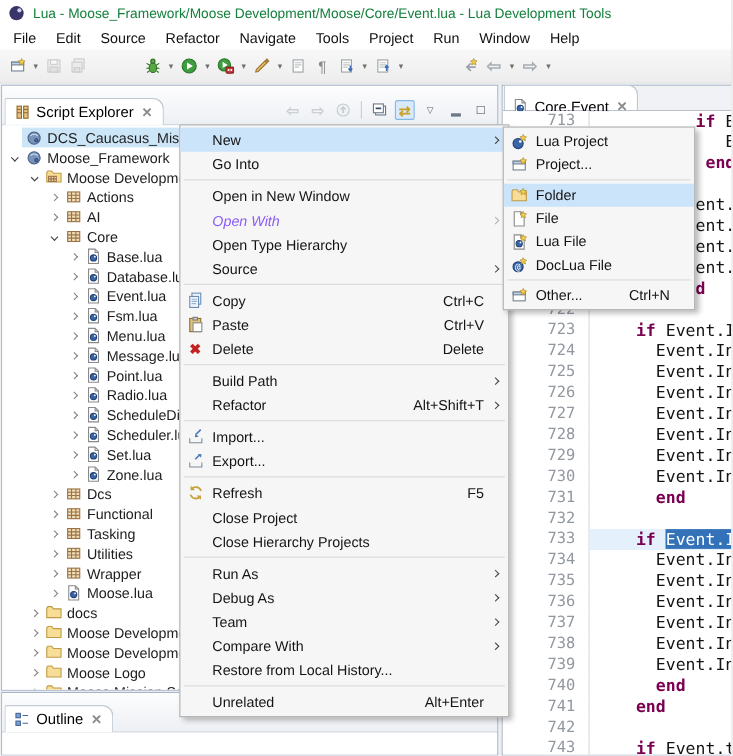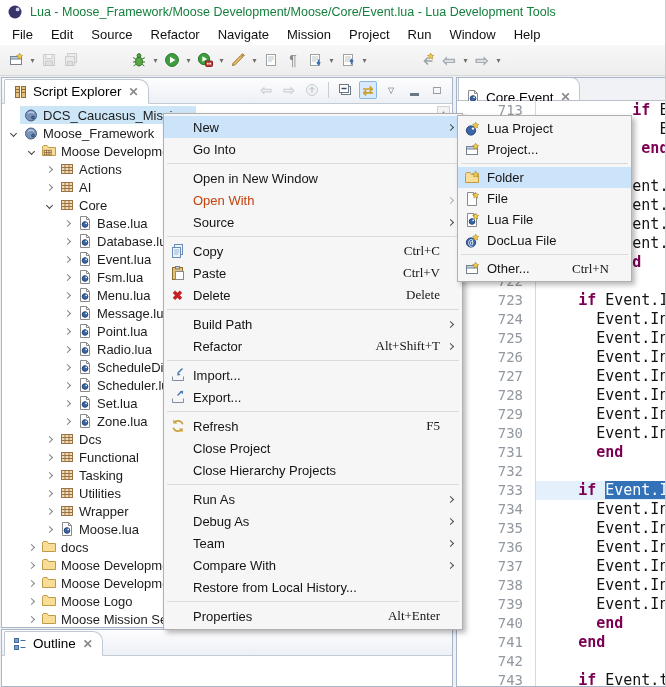--- a/index.html
+++ b/index.html
@@ -19,21 +19,21 @@
 
   
   .workbench { position:relative; height:611px; display:flex; background:#eef0f3; padding:1px 0 0 1px; }
   .left-col { width:452px; display:flex; flex-direction:column; }
   .panel { background:#fff; border:1px solid #a9b6c8; display:flex; flex-direction:column; overflow:hidden; }
   .explorer-panel { height:551px; }
   .outline-panel { flex:1; margin-top:1px; }
   .sash { width:2px; }
   .editor-panel { flex:1; margin-left:1px; border:1px solid #a9b6c8; border-right:none; background:#fff; display:flex; flex-direction:column; overflow:hidden; }
 
-  .panel-header { height:26px; flex:none; background:linear-gradient(#fdfdfe,#edf0f4); border-bottom:1px solid #c3cad4; display:flex; align-items:flex-end; }
+  .panel-header { height:36px; flex:none; background:linear-gradient(#fdfdfe,#edf0f4); border-bottom:1px solid #c3cad4; display:flex; align-items:flex-end; }
   .view-tab { height:25px; display:flex; align-items:center; gap:5px; background:#fff; border:1px solid #bfc7d2; border-bottom:1px solid #fff; border-radius:2px 10px 0 0; padding:0 9px 0 7px; font-size:13.5px; margin-left:2px; position:relative; top:1px; }
   .tab-close { color:#8a8a8a; font-weight:bold; font-size:12px; padding-left:2px; }
   .ph-tools { margin-left:auto; display:flex; align-items:center; gap:5px; padding:0 6px 4px 0; }
   .ph-btn { min-width:18px; height:18px; display:inline-flex; align-items:center; justify-content:center; font-size:13px; color:#6b7787; }
   .ph-btn.dis { opacity:.5; }
   .ph-btn.active { background:#d9eafc; border:1px solid #86b7e5; border-radius:2px; color:#c9a227; font-weight:bold; }
   .ph-sep { width:1px; height:16px; background:#c6cdd6; margin:0 2px; }
   .mini-bar { display:inline-block; width:9px; height:3px; background:#6b7787; margin-top:8px; }
 
   
@@ -58,25 +58,25 @@
   .sel-txt { background:#3372b8; color:#fff; }
 
   
   .menu { position:absolute; background:#f6f6f6; border:1px solid #b0b0b0; box-shadow:3px 3px 5px rgba(0,0,0,.28); font-size:13px; color:#141414; padding:2px 0; }
   .ctx-menu { left:163px; top:113px; width:300px; z-index:10; }
   .sub-menu { left:457px; top:115px; width:175px; z-index:11; }
   .mi { height:22px; display:flex; align-items:center; padding-right:6px; }
   .sub-menu .mi { height:21px; }
   .mi .gut { width:27px; flex:none; display:flex; justify-content:center; align-items:center; }
   .mi .lbl { padding-left:2px; }
-  .mi .acc { margin-left:auto; padding-right:16px;font-family:Liberation Serif, serif; }
+  .mi .acc { margin-left:auto; padding-right:16px; }
   .mi .subarr { position:absolute; right:9px; width:5px; height:5px; border-right:1.4px solid #4a4a4a; border-bottom:1.4px solid #4a4a4a; transform:rotate(-45deg); }
   .mi { position:relative; }
   .mi.hl { background:#cbe4fa; }
-  .mi.dis { color:#c2410c; }
+  .mi.dis { color:#8b5cf6;font-style:italic; }
   .mi.dis .subarr { border-color:#b0b0b0; }
   .msep { height:1px; background:#dadada; margin:3px 3px; }
   .del-x { color:#c32222; font-weight:bold; font-size:13px; }
 </style>
 </head>
 <body>
 
 <div class="window">
 
   <div class="titlebar">
@@ -88,21 +88,21 @@
       </span>
     <span>Lua - Moose_Framework/Moose Development/Moose/Core/Event.lua - Lua Development Tools</span>
   </div>
 
   <div class="menubar" id="menubar">
       <span class="mb-item">File</span>
       <span class="mb-item">Edit</span>
       <span class="mb-item">Source</span>
       <span class="mb-item">Refactor</span>
       <span class="mb-item">Navigate</span>
-      <span class="mb-item">Mission</span>
+      <span class="mb-item">Tools</span>
       <span class="mb-item">Project</span>
       <span class="mb-item">Run</span>
       <span class="mb-item">Window</span>
       <span class="mb-item">Help</span>
     </div>
 
   <div class="toolbar" id="main-toolbar">
       <span class="tb-btn">
         <svg width="16" height="16" viewBox="0 0 16 16" style="display:block">
           <rect x="2.5" y="4.5" width="11" height="8" fill="#fff" stroke="#75818f"></rect>
@@ -867,20 +867,25 @@
 
     </div>
       <div class="mi dis">
       <span class="gut"></span>
       <span class="lbl">Open With</span>
 
       <span class="subarr"></span>
     </div>
       <div class="mi">
       <span class="gut"></span>
+      <span class="lbl">Open Type Hierarchy</span>
+
+    </div>
+      <div class="mi">
+      <span class="gut"></span>
       <span class="lbl">Source</span>
 
       <span class="subarr"></span>
     </div>
       <div class="msep"></div>
       <div class="mi">
       <span class="gut">
           <svg width="16" height="16" viewBox="0 0 16 16" style="display:block">
             <rect x="4.5" y="1.5" width="8" height="10" fill="#eef4fb" stroke="#6b8cb5"></rect>
             <rect x="2.5" y="4.5" width="8" height="10" fill="#eef4fb" stroke="#6b8cb5"></rect>
@@ -997,21 +1002,21 @@
       <span class="subarr"></span>
     </div>
       <div class="mi">
       <span class="gut"></span>
       <span class="lbl">Restore from Local History...</span>
 
     </div>
       <div class="msep"></div>
       <div class="mi">
       <span class="gut"></span>
-      <span class="lbl">Properties</span>
+      <span class="lbl">Unrelated</span>
       <span class="acc">Alt+Enter</span>
 
     </div>
     </div>
   <div class="menu sub-menu" id="sub-menu">
       <div class="mi">
       <span class="gut">
           <svg width="16" height="16" viewBox="0 0 16 16" style="display:block">
             <circle cx="7" cy="9.5" r="4.6" fill="#3a66a8" stroke="#1f4277"></circle>
             <circle cx="9" cy="7.6" r="1.2" fill="#fff"></circle>

